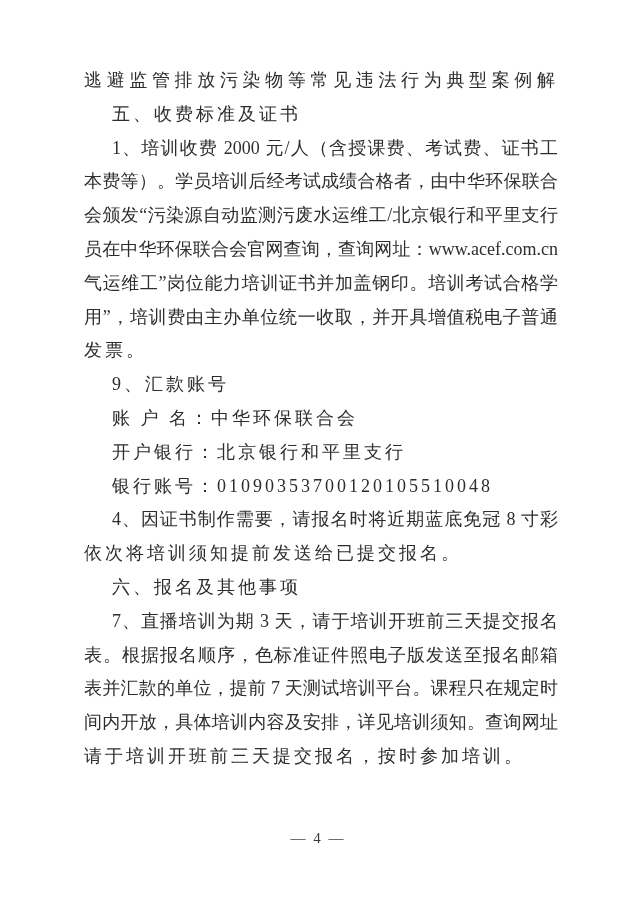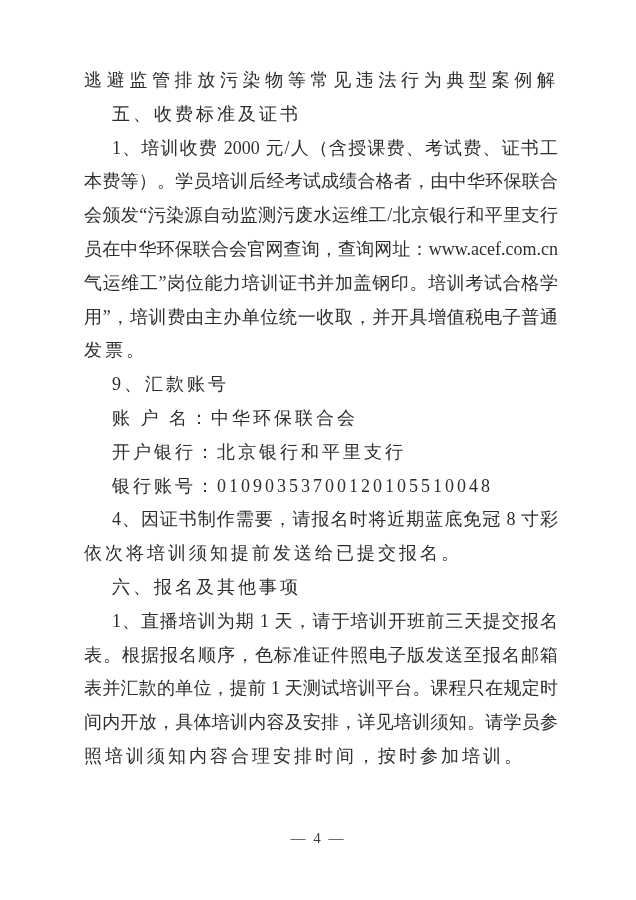--- a/index.html
+++ b/index.html
@@ -67,22 +67,22 @@
       <div class="line full">气运维工”岗位能力培训证书并加盖钢印。培训考试合格学</div>
       <div class="line full">用”，培训费由主办单位统一收取，并开具增值税电子普通</div>
       <div class="line">发票。</div>
       <div class="line indent">9、汇款账号</div>
       <div class="line indent">账 户 名：中华环保联合会</div>
       <div class="line indent">开户银行：北京银行和平里支行</div>
       <div class="line indent">银行账号：01090353700120105510048</div>
       <div class="line indent full">4、因证书制作需要，请报名时将近期蓝底免冠 8 寸彩</div>
       <div class="line">依次将培训须知提前发送给已提交报名。</div>
       <div class="line indent">六、报名及其他事项</div>
-      <div class="line indent full">1、直播培训为期 1 天，请于培训开班前三天提交报名</div>
+      <div class="line indent full">7、直播培训为期 3 天，请于培训开班前三天提交报名</div>
       <div class="line full">表。根据报名顺序，色标准证件照电子版发送至报名邮箱</div>
-      <div class="line full">表并汇款的单位，提前 1 天测试培训平台。课程只在规定时</div>
-      <div class="line full">间内开放，具体培训内容及安排，详见培训须知。请学员参</div>
-      <div class="line">照培训须知内容合理安排时间，按时参加培训。</div>
+      <div class="line full">表并汇款的单位，提前 7 天测试培训平台。课程只在规定时</div>
+      <div class="line full">间内开放，具体培训内容及安排，详见培训须知。查询网址</div>
+      <div class="line">请于培训开班前三天提交报名，按时参加培训。</div>
     </div>
   <div class="footer">
     <span>— 4 —</span>
   </div>
 </div>
 
 </body></html>

